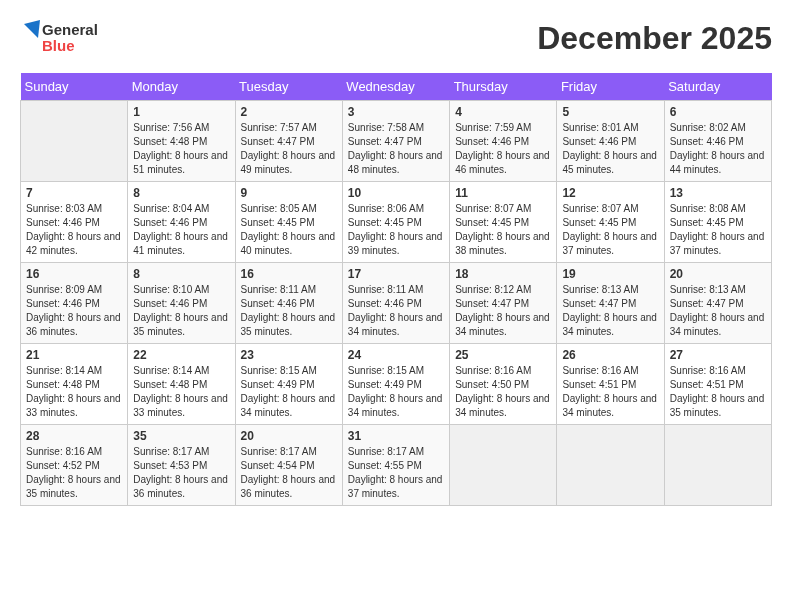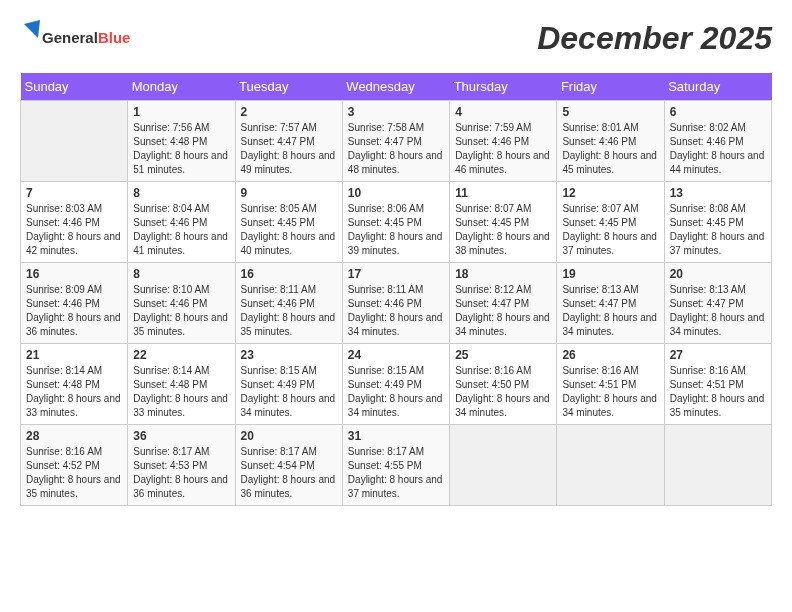--- a/index.html
+++ b/index.html
@@ -21,21 +21,20 @@
       align-items: center;
       gap: 4px;
     }
     .title-block {
       text-align: right;
     }
     .month-title {
       font-size: 32px;
       font-weight: bold;
       color: #333;
-      font-style: italic;
     }
     .subtitle {
       font-size: 14px;
       color: #555;
     }
     table {
       width: 100%;
       border-collapse: collapse;
       font-size: 11px;
     }
@@ -80,21 +79,21 @@
   </style>
 </head>
 <body>
 
 <div class="header">
   <div class="logo">
   <div style="display:flex;align-items:center;gap:2px;">
     <svg width="20" height="36" viewBox="0 0 20 36">
       <polygon points="4,4 20,0 18,18" fill="#1a73c9"></polygon>
     </svg>
-    <div style="display:flex;flex-direction:row;line-height:1.1;">
+    <div style="display:flex;flex-direction:column;line-height:1.1;">
       <span style="font-size:15px;font-weight:bold;color:#333;">General</span>
       <span style="font-size:15px;font-weight:bold;color:#ef4444;">Blue</span>
     </div>
   </div>
     </div>
   <div class="title-block">
     <div class="month-title">December 2025</div>
   </div>
 </div>
 
@@ -170,21 +169,21 @@
         <td><span class="day-num">25</span>
         <span class="day-info">Sunrise: 8:16 AM<br>Sunset: 4:50 PM<br>Daylight: 8 hours and 34 minutes.</span></td>
         <td><span class="day-num">26</span>
         <span class="day-info">Sunrise: 8:16 AM<br>Sunset: 4:51 PM<br>Daylight: 8 hours and 34 minutes.</span></td>
         <td><span class="day-num">27</span>
         <span class="day-info">Sunrise: 8:16 AM<br>Sunset: 4:51 PM<br>Daylight: 8 hours and 35 minutes.</span></td>
       </tr>
       <tr>
         <td><span class="day-num">28</span>
         <span class="day-info">Sunrise: 8:16 AM<br>Sunset: 4:52 PM<br>Daylight: 8 hours and 35 minutes.</span></td>
-        <td><span class="day-num">36</span>
+        <td><span class="day-num">35</span>
         <span class="day-info">Sunrise: 8:17 AM<br>Sunset: 4:53 PM<br>Daylight: 8 hours and 36 minutes.</span></td>
         <td><span class="day-num">20</span>
         <span class="day-info">Sunrise: 8:17 AM<br>Sunset: 4:54 PM<br>Daylight: 8 hours and 36 minutes.</span></td>
         <td><span class="day-num">31</span>
         <span class="day-info">Sunrise: 8:17 AM<br>Sunset: 4:55 PM<br>Daylight: 8 hours and 37 minutes.</span></td>
         <td class="empty-cell"></td>
         <td class="empty-cell"></td>
         <td class="empty-cell"></td>
       </tr>
     </tbody>

